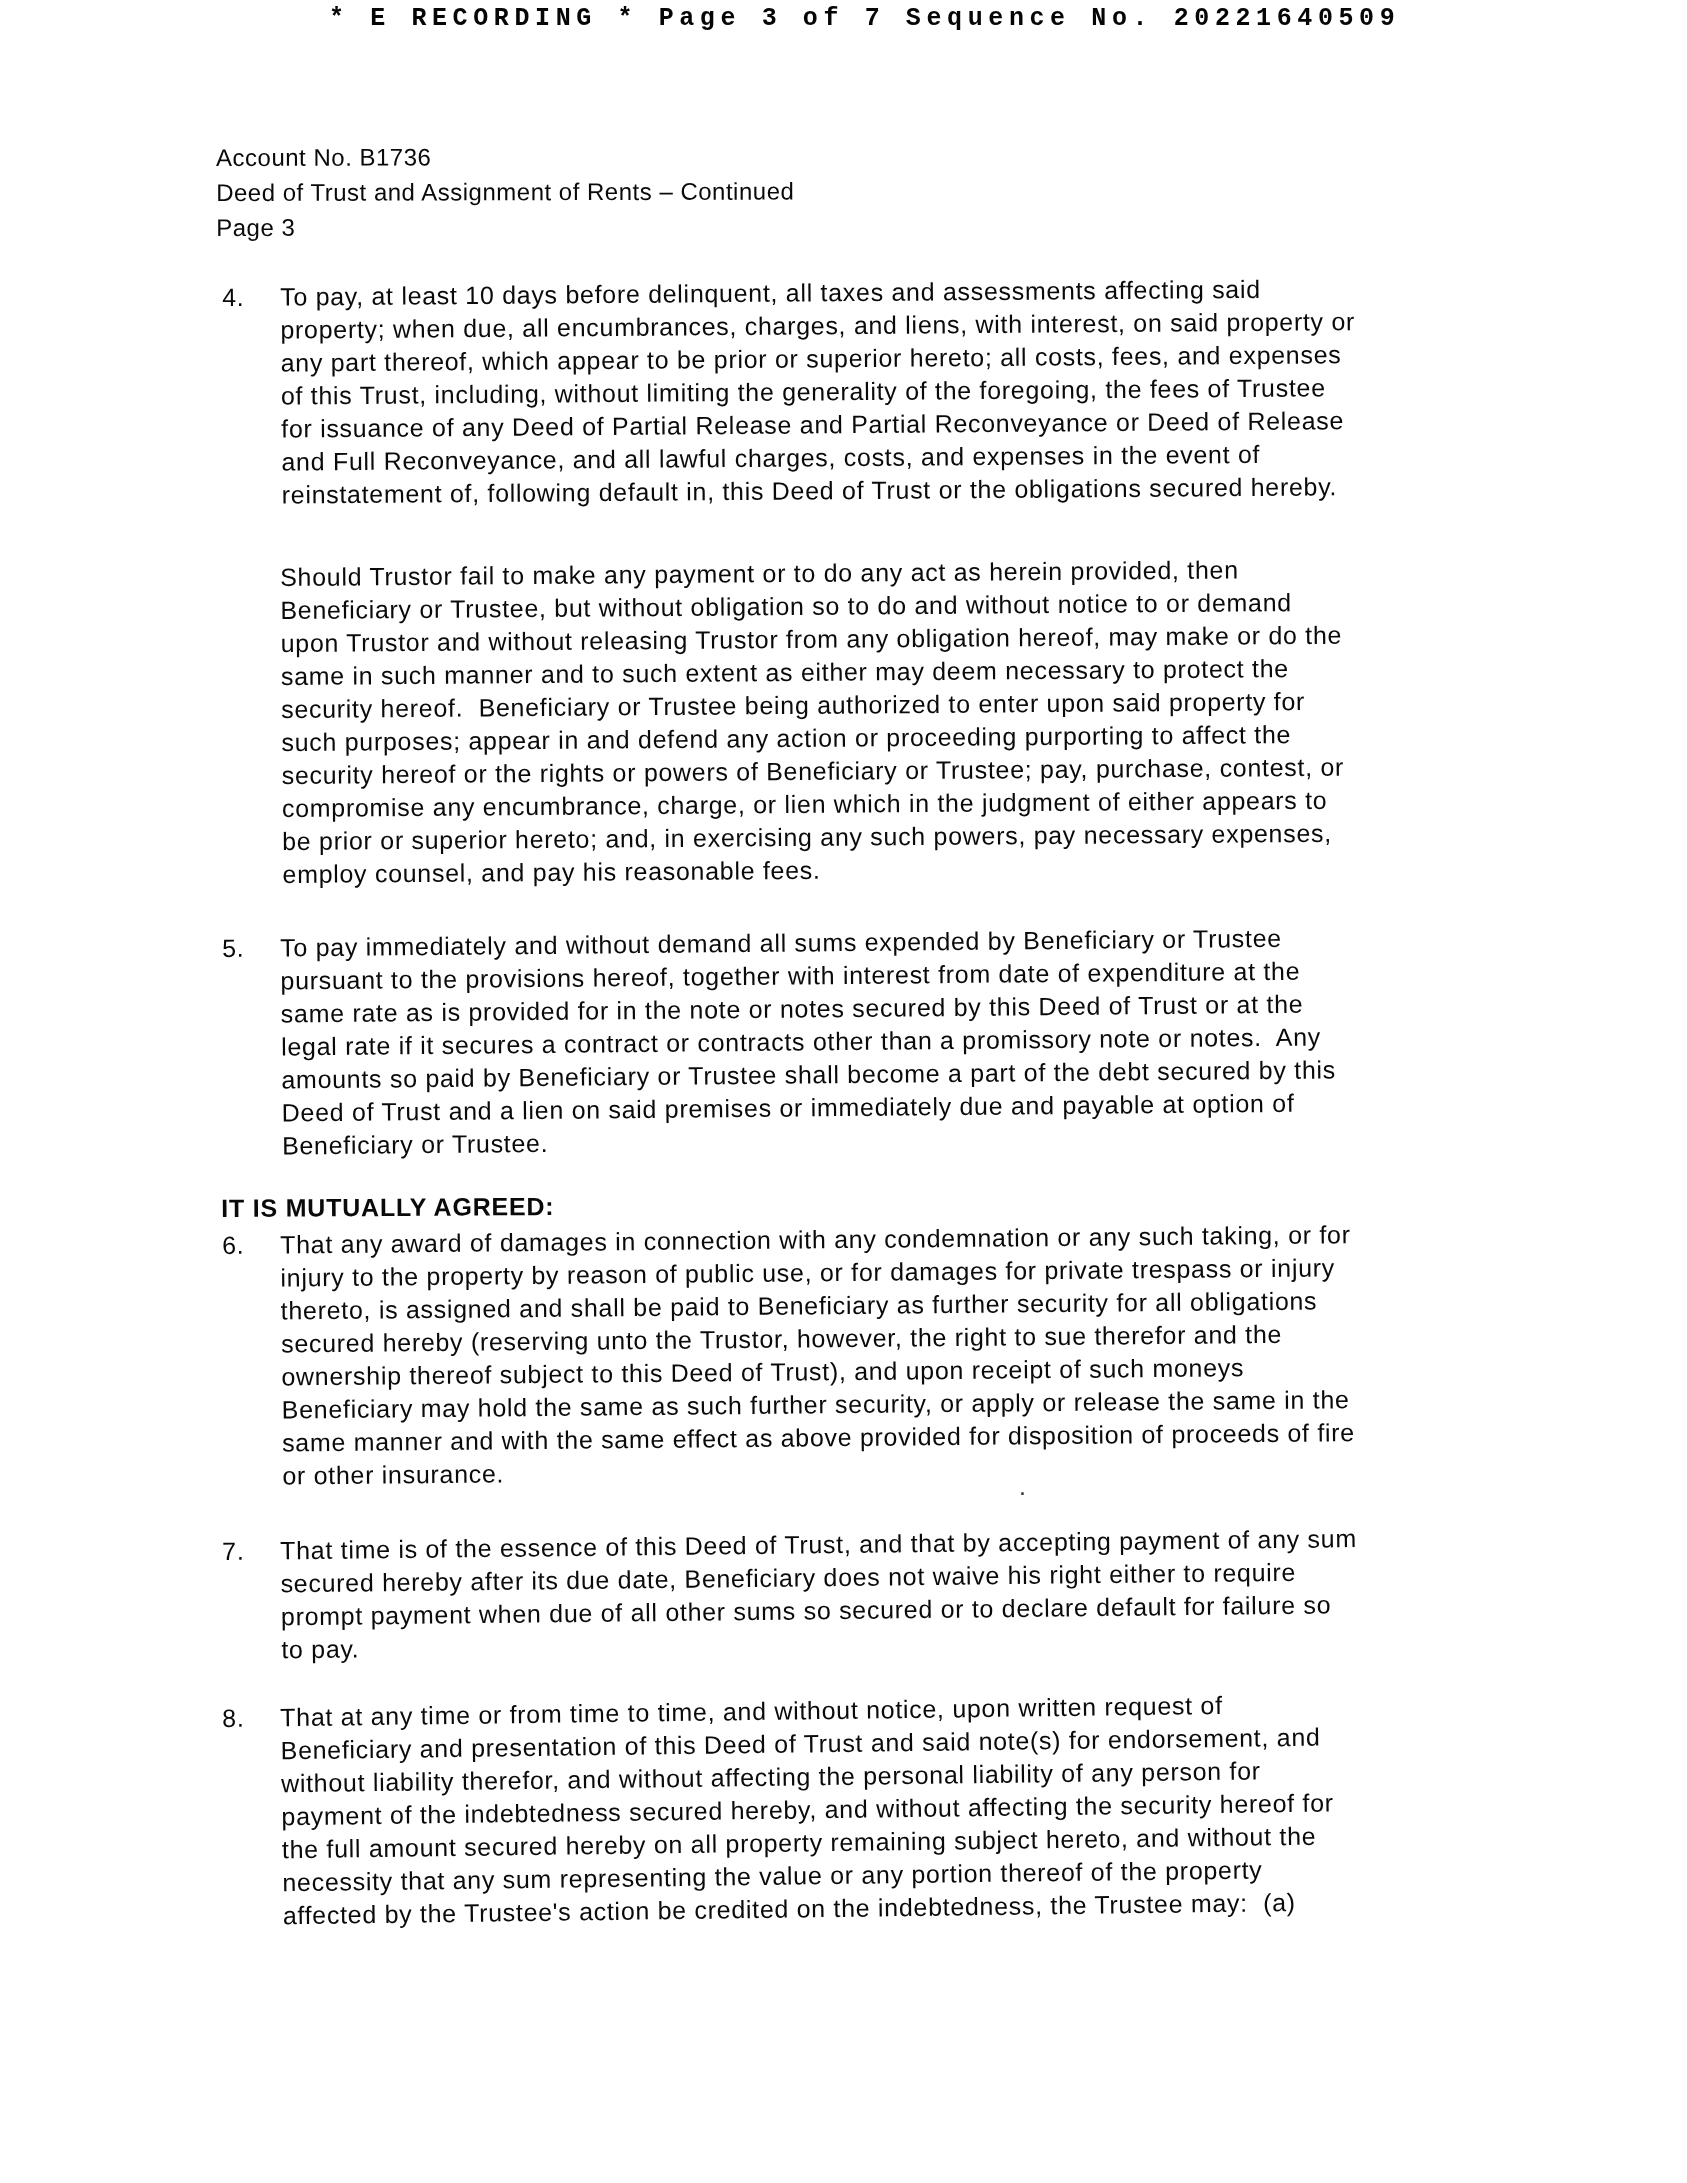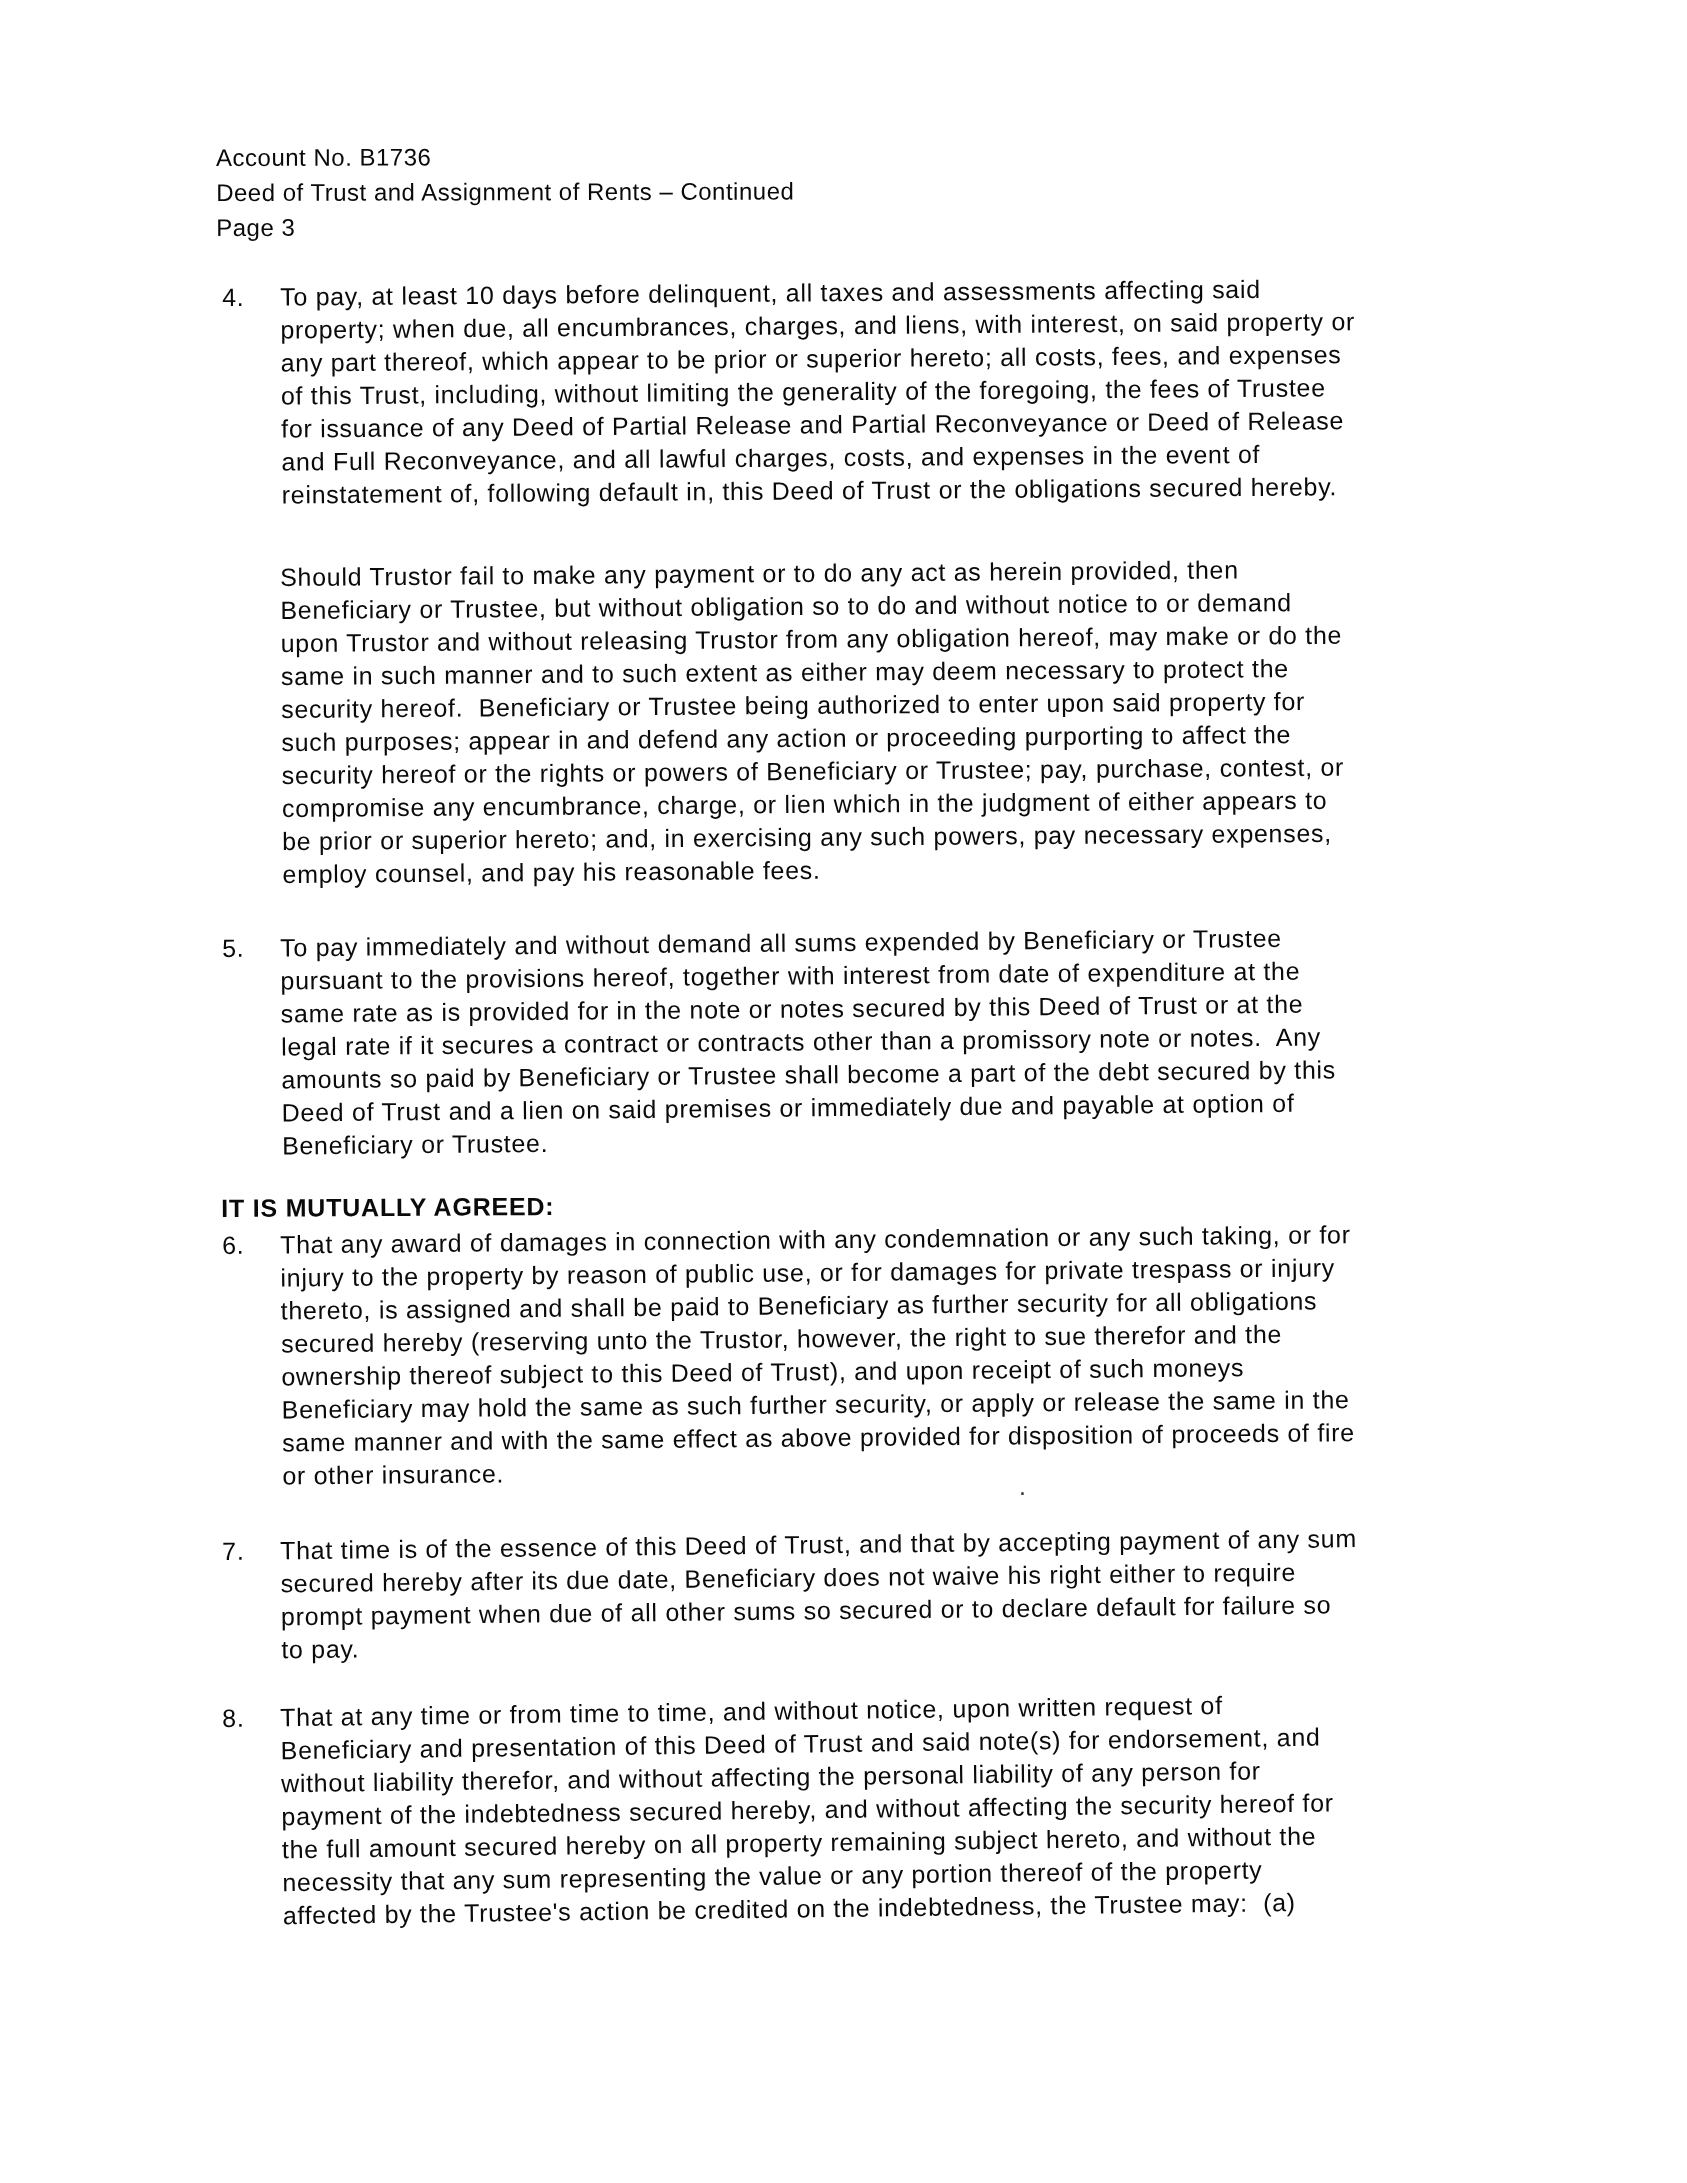--- a/index.html
+++ b/index.html
@@ -83,20 +83,21 @@
     top: 1472px;
     font-size: 25px;
     color: #333;
   }
 </style>
 </head>
 <body>
 
 <div class="page">
 
+  <div class="rec-header">* E RECORDING * Page 3 of 7 Sequence No. 20221640509</div>
 
   <div class="doc-info">
     <div>Account No. B1736</div>
     <div>Deed of Trust and Assignment of Rents – Continued</div>
     <div>Page 3</div>
   </div>
 
   <div class="item tilt-a" style="top:281px;">
     <div class="num">4.</div>
     <div class="ptext">To pay, at least 10 days before delinquent, all taxes and assessments affecting said

